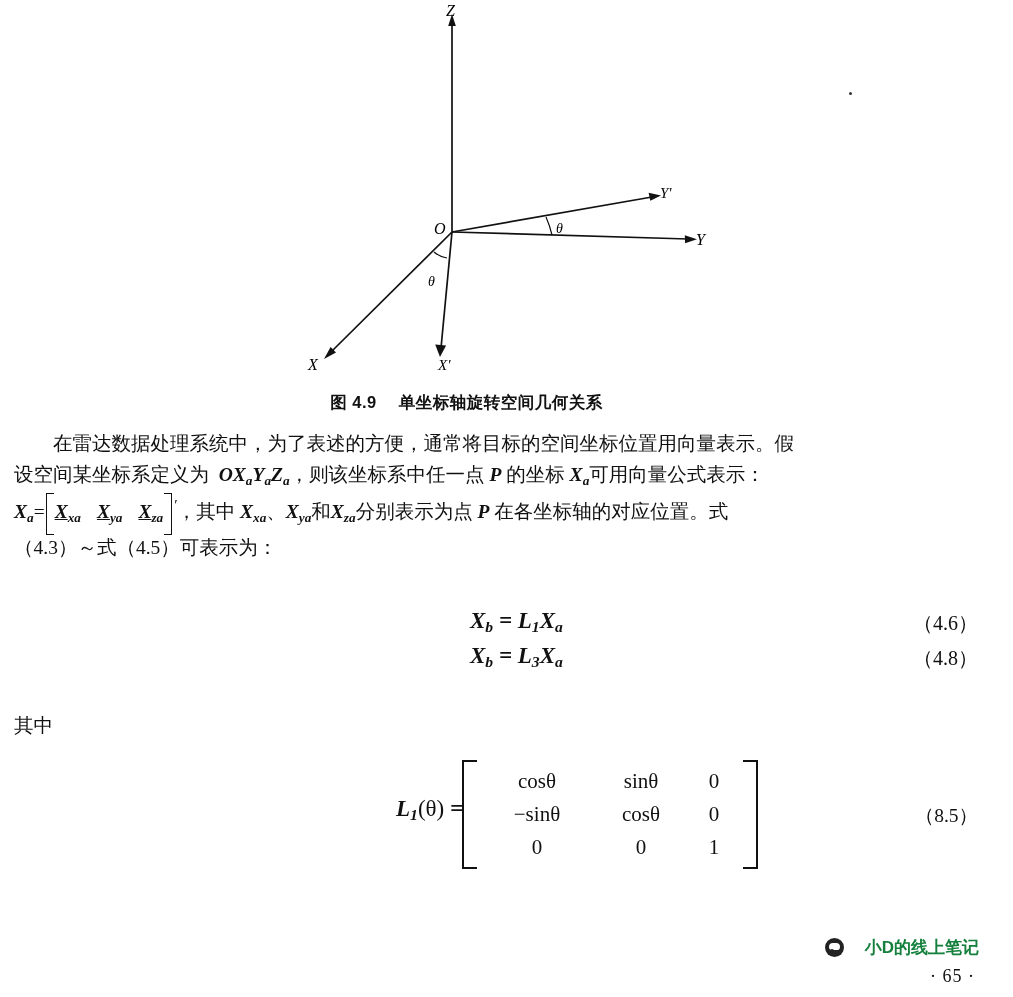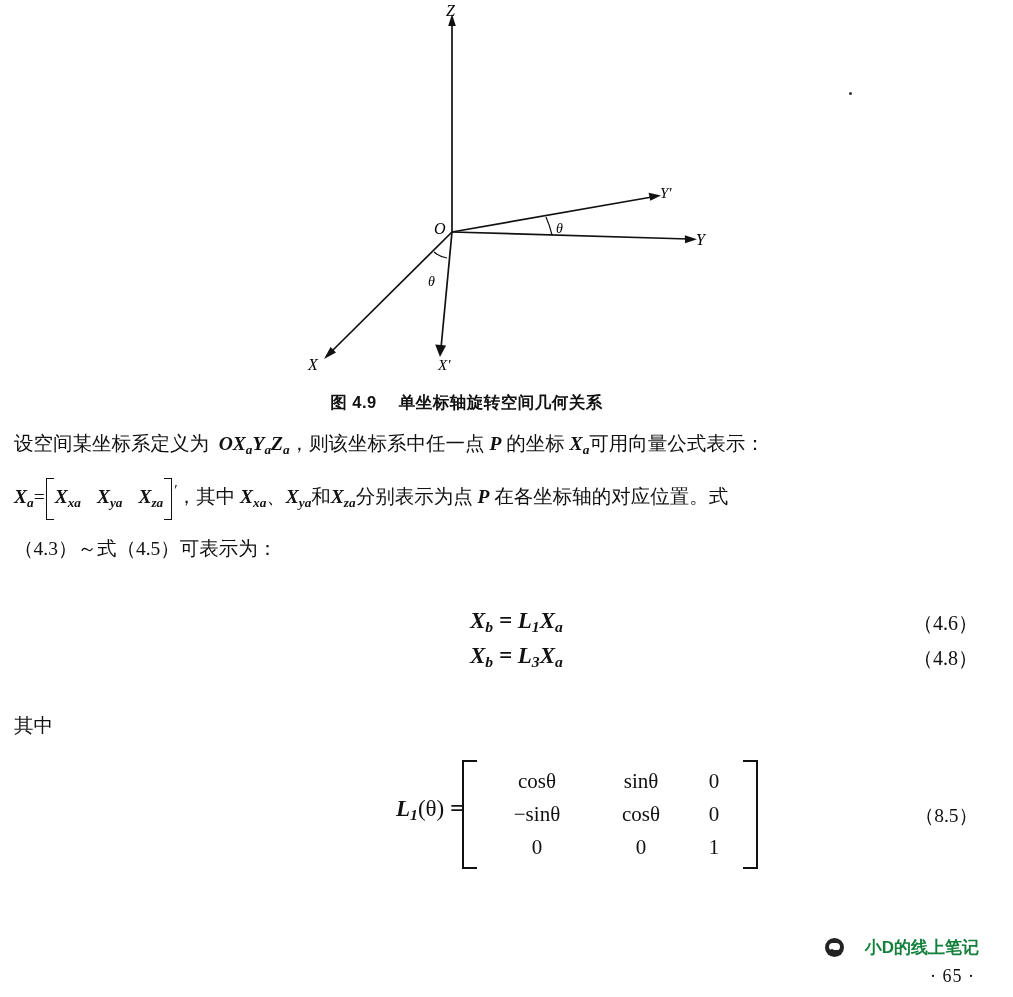--- a/index.html
+++ b/index.html
@@ -58,21 +58,22 @@
     font-size: 0.68em;
     vertical-align: -0.28em;
     font-style: italic;
   }
 
   
   .brk {
     display: inline-block;
     position: relative;
     padding: 0 9px;
-    margin: 16px 1px;
+    margin: 0 1px;
+    text-decoration: underline;
   }
   .brk::before, .brk::after {
     content: "";
     position: absolute;
     top: -3px;
     bottom: -3px;
     width: 7px;
     border-top: 1.6px solid #111;
     border-bottom: 1.6px solid #111;
   }
@@ -261,20 +262,21 @@
     <text x="428" y="286" font-family="Liberation Serif, serif" font-size="14" font-style="italic">θ</text>
   </svg>
   <div class="ink-dot"></div>
 </div>
 
 <div class="fig-caption">
   <span>图 4.9</span><span class="gap"></span><span>单坐标轴旋转空间几何关系</span>
 </div>
 
 <div class="body-text">
+  <p class="indent"><span>在雷达数据处理系统中，为了表述的方便，通常将目标的空间坐标位置用向量表示。假</span></p>
   <p><span>设空间某坐标系定义为</span>&nbsp;&nbsp;<b class="var">OX</b><b class="var sub">a</b><b class="var">Y</b><b class="var sub">a</b><b class="var">Z</b><b class="var sub">a</b><span>，则该坐标系中任一点</span>&nbsp;<b class="var">P</b>&nbsp;<span>的坐标</span>&nbsp;<b class="var">X</b><b class="var sub">a</b><span>可用向量公式表示：</span></p>
   <p><b class="var">X</b><b class="var sub">a</b><span>=</span><span class="brk"><b class="var">X</b><b class="var sub">xa</b><span class="sp"></span><b class="var">X</b><b class="var sub">ya</b><span class="sp"></span><b class="var">X</b><b class="var sub">za</b></span><span class="brk-prime">′</span><span>，其中</span>&nbsp;<b class="var">X</b><b class="var sub">xa</b><span>、</span><b class="var">X</b><b class="var sub">ya</b><span>和</span><b class="var">X</b><b class="var sub">za</b><span>分别表示为点</span>&nbsp;<b class="var">P</b>&nbsp;<span>在各坐标轴的对应位置。式</span></p>
   <p>（4.3）～式（4.5）可表示为：</p>
 </div>
 
 <div class="eq-block" style="top:608px;">
   <div class="eq-row">
     <span class="eq-body"><span>X</span><span class="sub">b</span> <span>=</span> <span>L</span><span class="sub">1</span><span>X</span><span class="sub">a</span></span>
     <span class="eq-num">（4.6）</span>
   </div>

